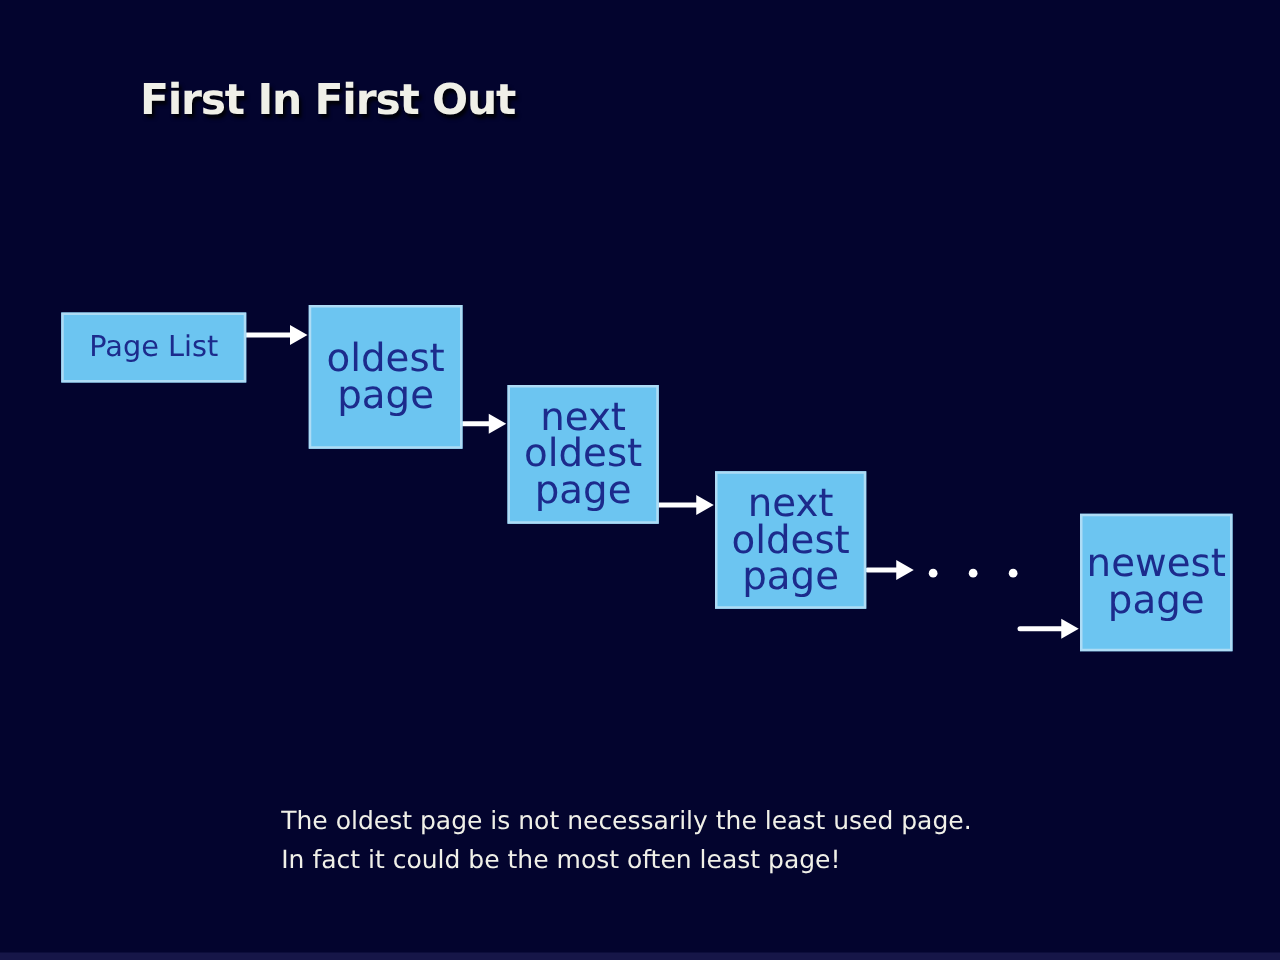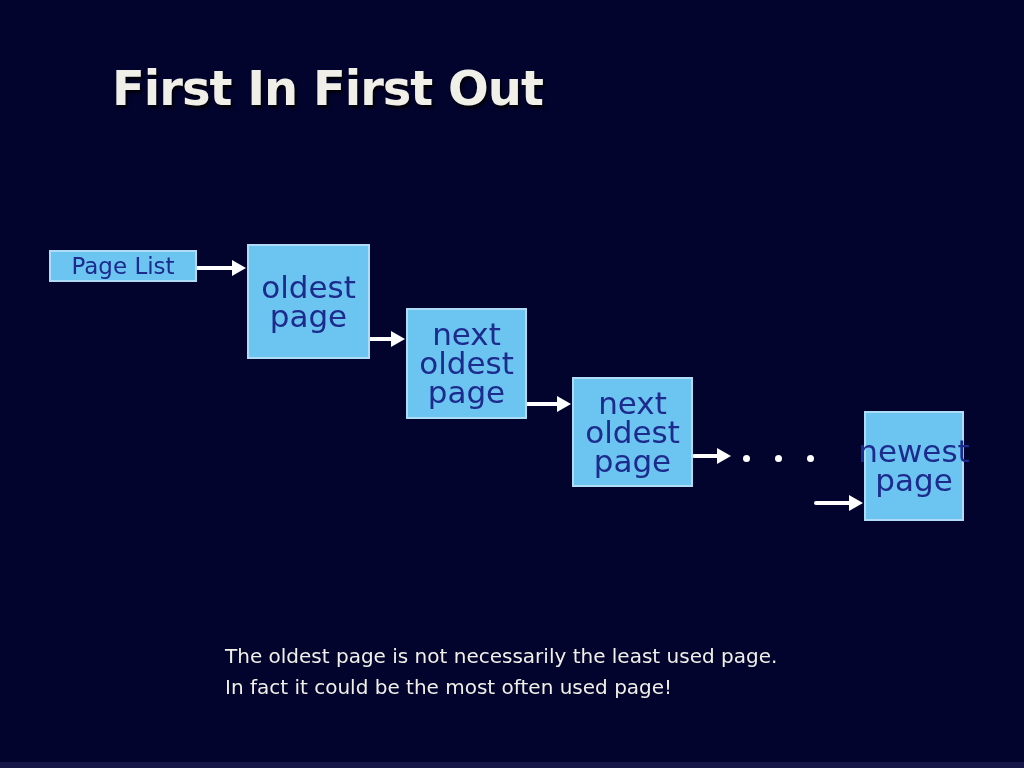--- a/index.html
+++ b/index.html
@@ -12,46 +12,46 @@
     width: 1024px;
     height: 768px;
     overflow: hidden;
     background: var(--background, #03042e);
     font-family: "DejaVu Sans", sans-serif;
   }
   .slide-title {
     position: absolute;
     left: 112px;
     top: 60px;
-    font-size: 48px;
+    font-size: 34px;
     font-weight: bold;
     letter-spacing: -1px;
     color: var(--title-text, #f0f0e8);
     text-shadow: 2px 3px 3px rgba(0,0,0,0.85);
     white-space: nowrap;
   }
   .node {
     position: absolute;
     background: var(--box-fill, #6cc5f1);
     border: 2px solid var(--box-border, #aedcf5);
     box-sizing: border-box;
     color: var(--box-text, #1c2b8c);
     font-size: 31px;
     line-height: 29px;
     display: flex;
     align-items: center;
     justify-content: center;
     text-align: center;
     white-space: pre-line;
   }
-  #node-page-list { left: 49px;  top: 250px; width: 148px; height: 32px; font-size: 23px; }
+  #node-page-list { left: 49px;  top: 250px; width: 148px; height: 56px; font-size: 23px; }
   #node-oldest    { left: 247px; top: 244px; width: 123px; height: 115px; }
   #node-next1     { left: 406px; top: 308px; width: 121px; height: 111px; }
   #node-next2     { left: 572px; top: 377px; width: 121px; height: 110px; }
-  #node-newest    { left: 864px; top: 411px; width: 100px; height: 110px; }
+  #node-newest    { left: 864px; top: 411px; width: 122px; height: 110px; }
   #arrow-layer {
     position: absolute;
     left: 0; top: 0;
     width: 1024px; height: 768px;
     pointer-events: none;
   }
   #arrow-layer line    { stroke: var(--arrow, #ffffff); stroke-width: 4; stroke-linecap: round; }
   #arrow-layer polygon { fill: var(--arrow, #ffffff); }
   .ellipsis-dots {
     position: absolute;
@@ -131,18 +131,18 @@
 page</div>
 
   <div class="ellipsis-dots">
     <span class="dot"></span>
     <span class="dot"></span>
     <span class="dot"></span>
   </div>
 
   <div class="caption">
     <div>The oldest page is not necessarily the least used page.</div>
-    <div>In fact it could be the most often used page!</div>
+    <div>In fact it could be the most often least page!</div>
   </div>
 
   <div class="edge-strip"></div>
 
 </div>
 
 </body></html>

